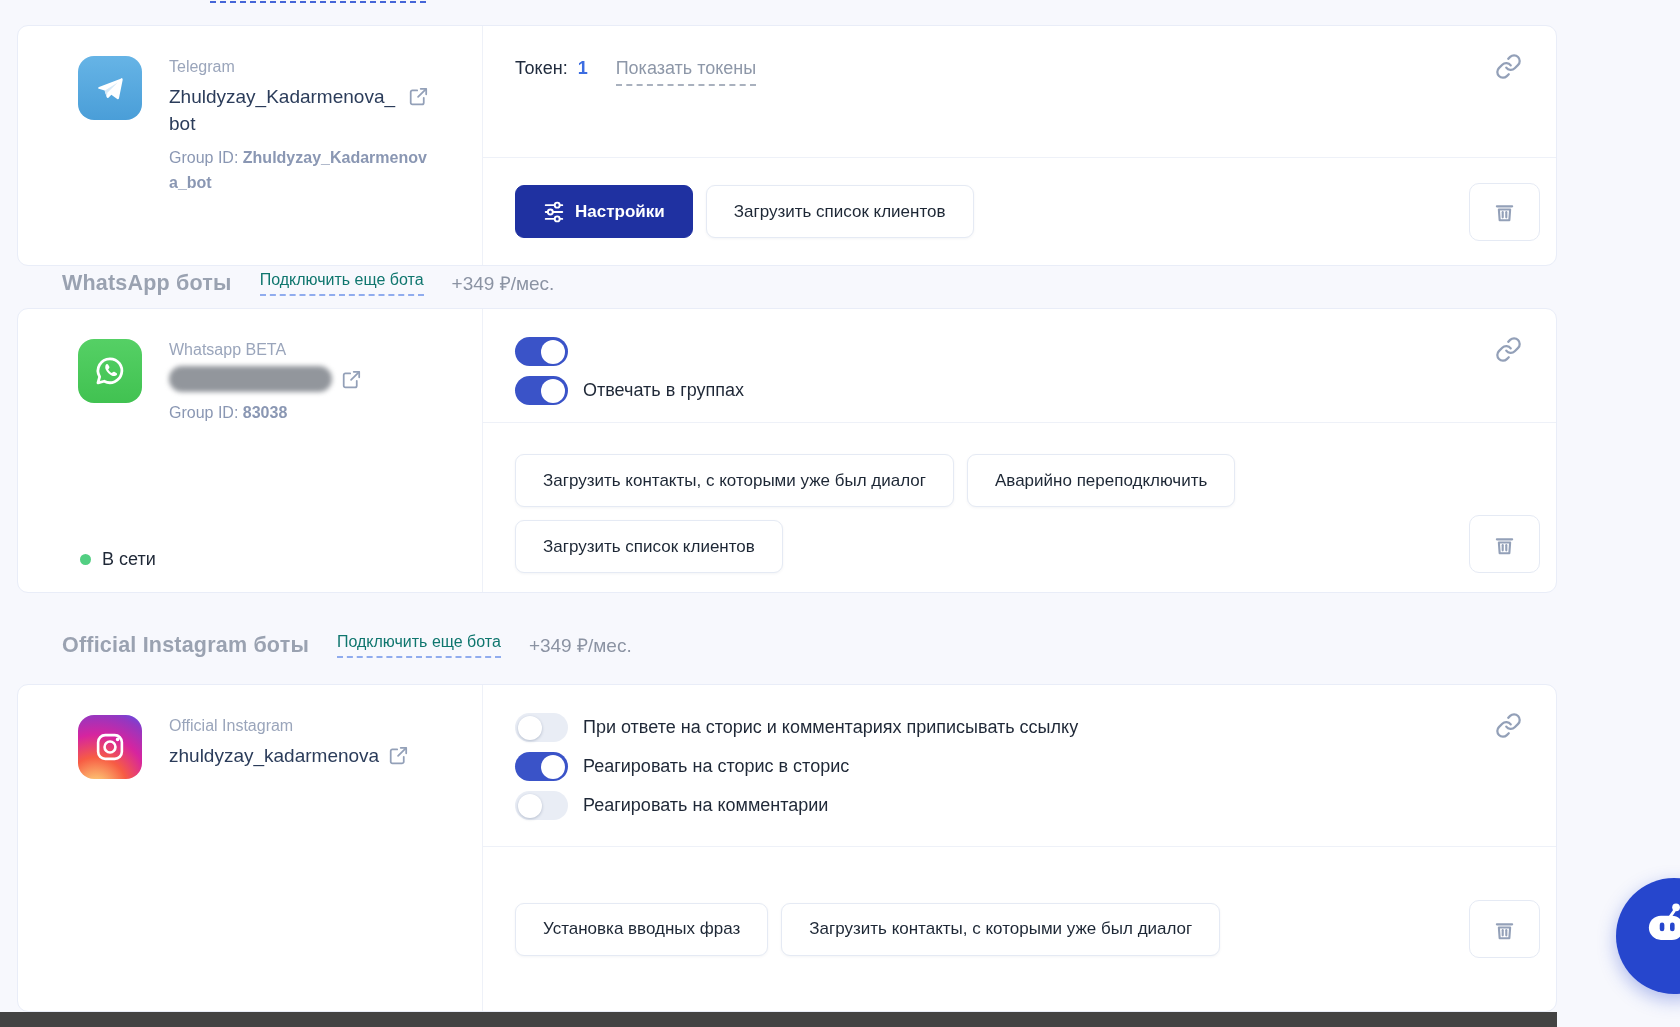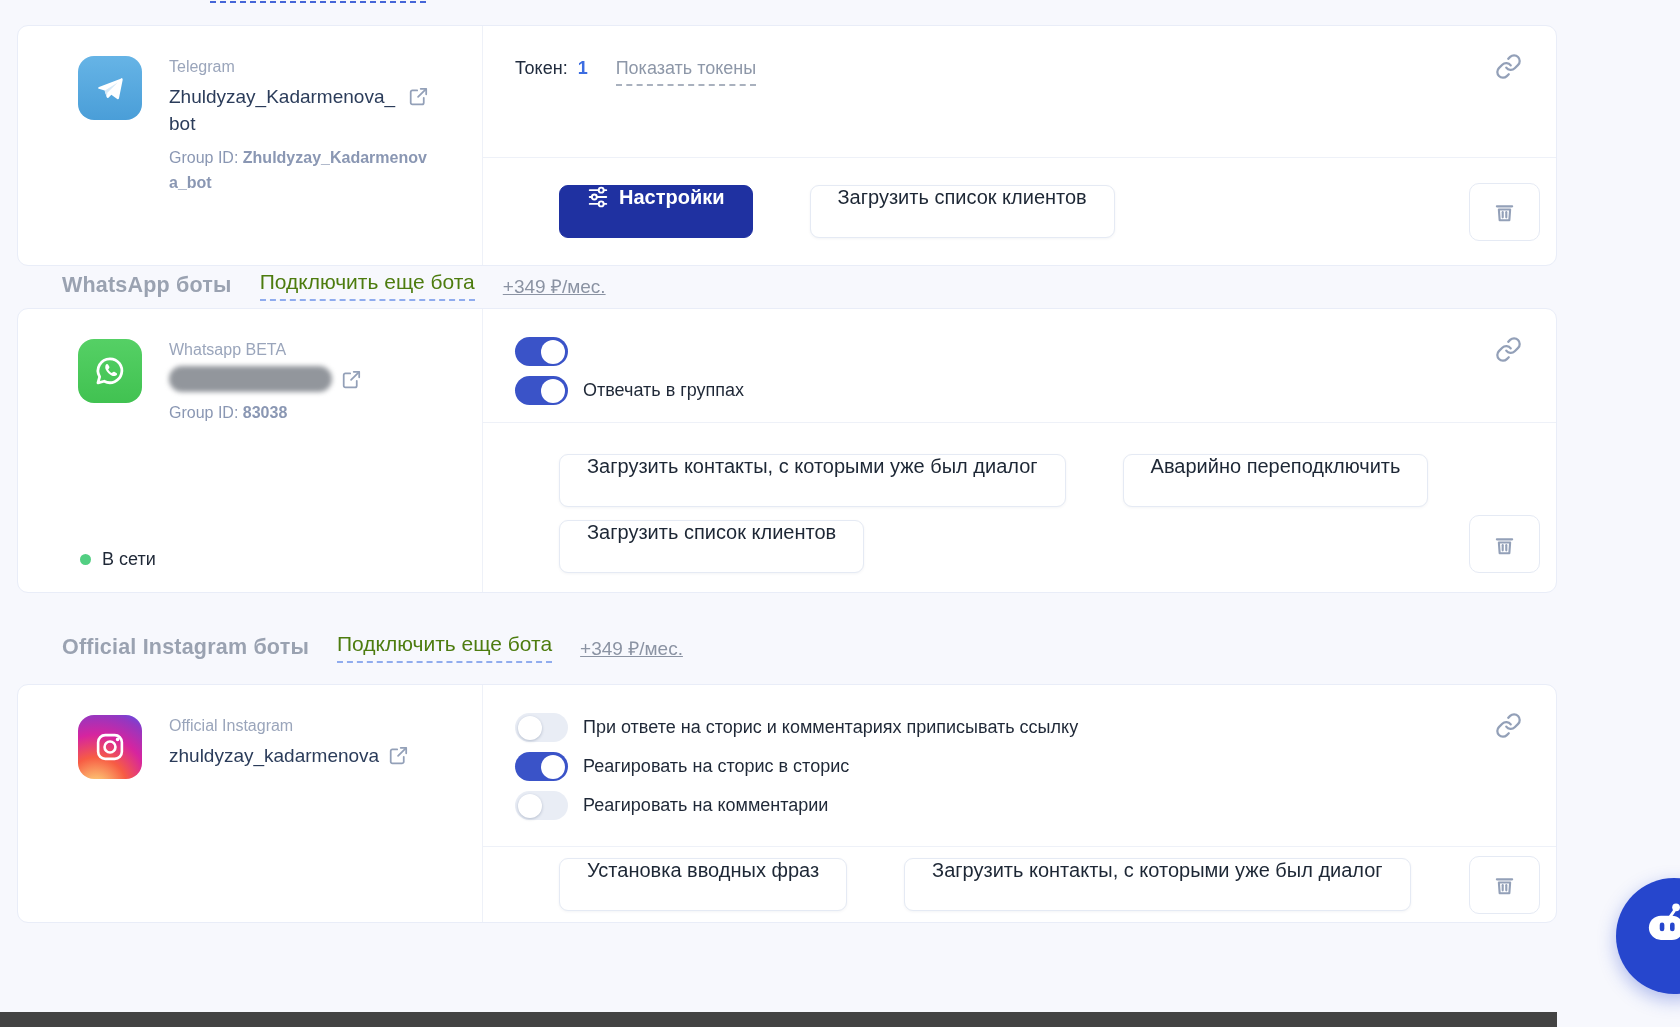--- a/index.html
+++ b/index.html
@@ -8,21 +8,21 @@
   .page { position:relative; width:1680px; height:1027px; }
 
   
   .top-dash { position:absolute; left:210px; top:1px; width:216px; height:0; border-top:2.5px dashed #4566d8; }
 
   
   .card { position:absolute; left:17px; width:1540px; background:#fff; border:1px solid #e9edf8;
           border-radius:11px; display:flex;padding-left:30px; }
   .card-tg { top:25px;  height:241px; }
   .card-wa { top:308px; height:285px; }
-  .card-ig { top:684px; height:239px; }
+  .card-ig { top:684px; height:328px; }
 
   .card-left { width:435px; flex:0 0 435px; border-right:1px solid #eef1f8; padding:30px 20px 22px 30px;
                display:flex; flex-direction:column; justify-content:space-between; border-radius:11px 0 0 11px; }
   .bot-head { display:flex; gap:27px; }
   .app-icon { width:64px; height:64px; border-radius:16px; flex:0 0 64px; display:flex; align-items:center; justify-content:center; }
   .icon-telegram  { background:linear-gradient(180deg,#66b4e6,#4a9ed8); }
   .icon-whatsapp  { background:linear-gradient(180deg,#55d065,#41c251); }
   .icon-instagram { background:radial-gradient(circle at 28% 115%, #fdd179 6%, #f75c44 36%, #d6249f 62%, #9437c1 86%, #5b4fe9 100%); }
 
   .bot-info { padding-top:2px; min-width:0; }
@@ -61,33 +61,33 @@
   .toggle-label { font-size:18px; color:#1f2837; }
 
   .right-bottom { flex:1; border-top:1px solid #eef1f8; display:flex; padding:0 16px 0 32px; }
   .rb-center { align-items:center; }
   .rb-wa { padding-top:31px; padding-bottom:19px; }
   .rb-wa .trash-btn { align-self:flex-end; }
   .btns { flex:1; display:flex; flex-wrap:wrap; gap:13px; align-content:flex-start; min-width:0; padding-right:20px; }
   .rb-center .btns { align-items:center; align-content:center; }
 
   .btn { height:53px; border-radius:9px; border:1px solid #e5eaf4; background:#fff; padding:0 27px;
-         font-family:"Liberation Sans", sans-serif; font-size:20px; font-weight:500; color:#1d2735;
-         box-shadow:0 1px 3px rgba(25,39,80,.05); cursor:pointer; display:flex; gap:10px; white-space:nowrap;margin-left:44px; }
+         font-family:"Liberation Sans", sans-serif; font-size:17px; font-weight:500; color:#1d2735;
+         box-shadow:0 1px 3px rgba(25,39,80,.05); cursor:pointer; display:flex; align-items:center; gap:10px; white-space:nowrap; }
   .btn-primary { background:#1f31a1; border-color:#1f31a1; color:#fff; font-weight:700; box-shadow:none; }
 
   .trash-btn { width:71px; height:58px; border-radius:10px; border:1px solid #e5eaf4; background:#fff;
                display:flex; align-items:center; justify-content:center; cursor:pointer; flex:0 0 71px; }
 
   .section-head { position:absolute; left:18px; display:flex; align-items:center; gap:28px; }
   .sec-ws { top:270px; }
   .sec-ig { top:632px; }
   .sec-title { font-size:21.5px; font-weight:600; color:#9aa2b1; letter-spacing:.2px;margin-left:44px; }
-  .connect-link { font-size:21px; color:#4d7c0f; border-bottom:2px dashed rgba(60,109,225,.55); padding-bottom:5px; cursor:pointer; text-decoration:none; }
-  .price { font-size:19px; color:#8b93a3;text-decoration:underline; }
+  .connect-link { font-size:16px; color:#0f766e; border-bottom:2px dashed rgba(60,109,225,.55); padding-bottom:5px; cursor:pointer; text-decoration:none; }
+  .price { font-size:19px; color:#8b93a3; }
 
   .fab { position:absolute; left:1616px; top:878px; width:116px; height:116px; border-radius:50%;
          background:#2646cd; box-shadow:0 6px 18px rgba(38,70,205,.35); cursor:pointer; }
   .fab svg { position:absolute; left:22px; top:19px; }
 
   .bottom-bar { position:absolute; left:0; top:1012px; width:1557px; height:15px; background:#434343; }
 
   .ic { line-height:0; display:inline-block; }
 </style>
 </head>

